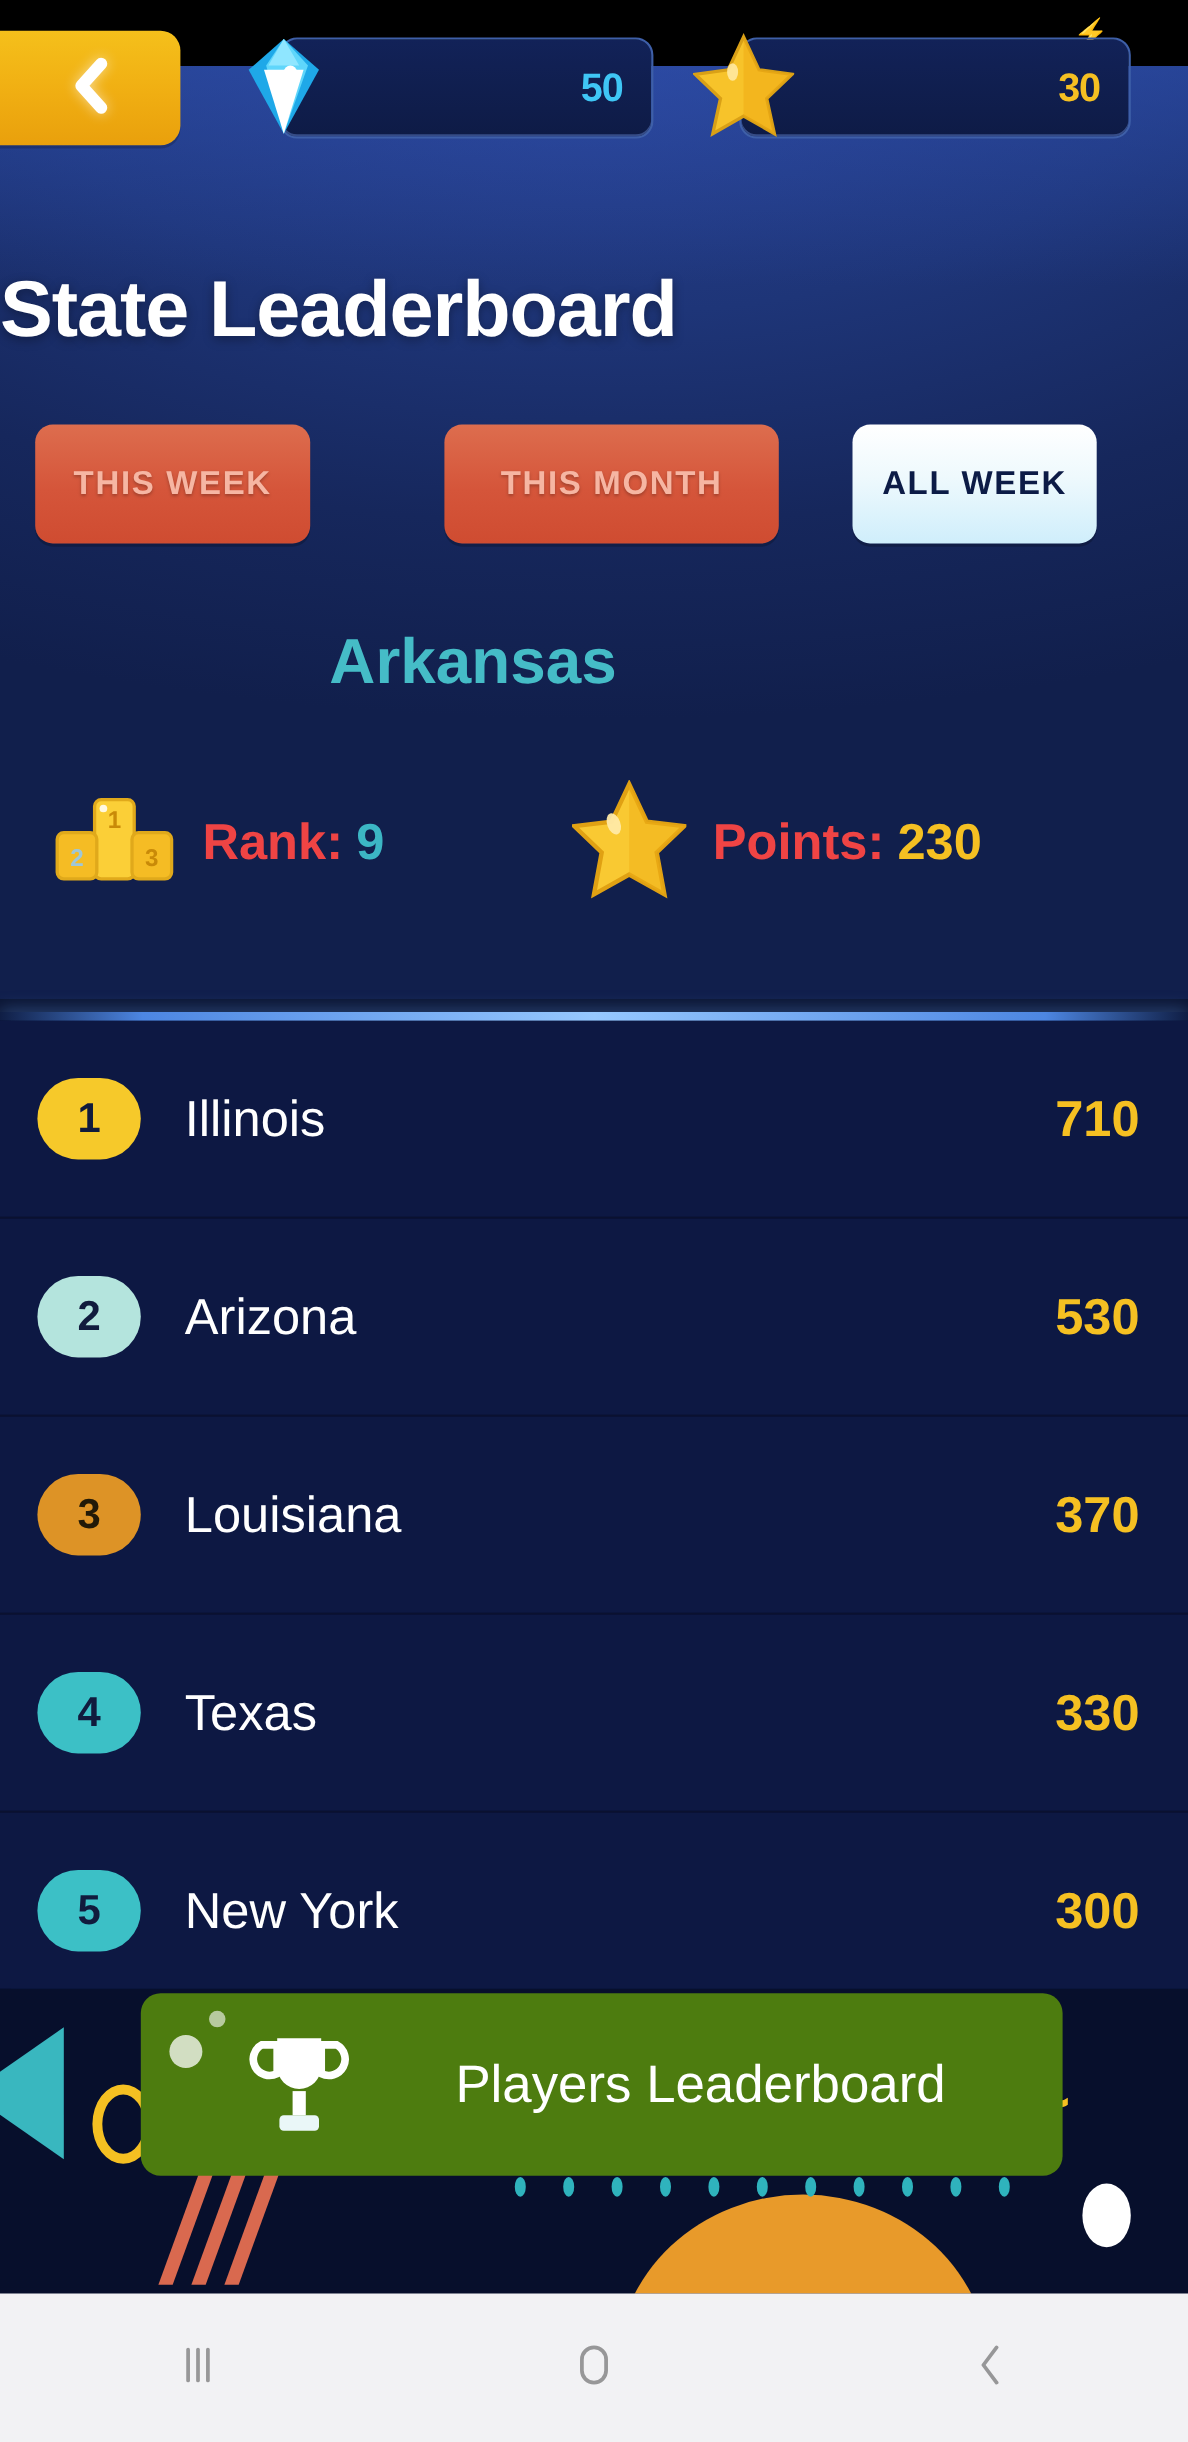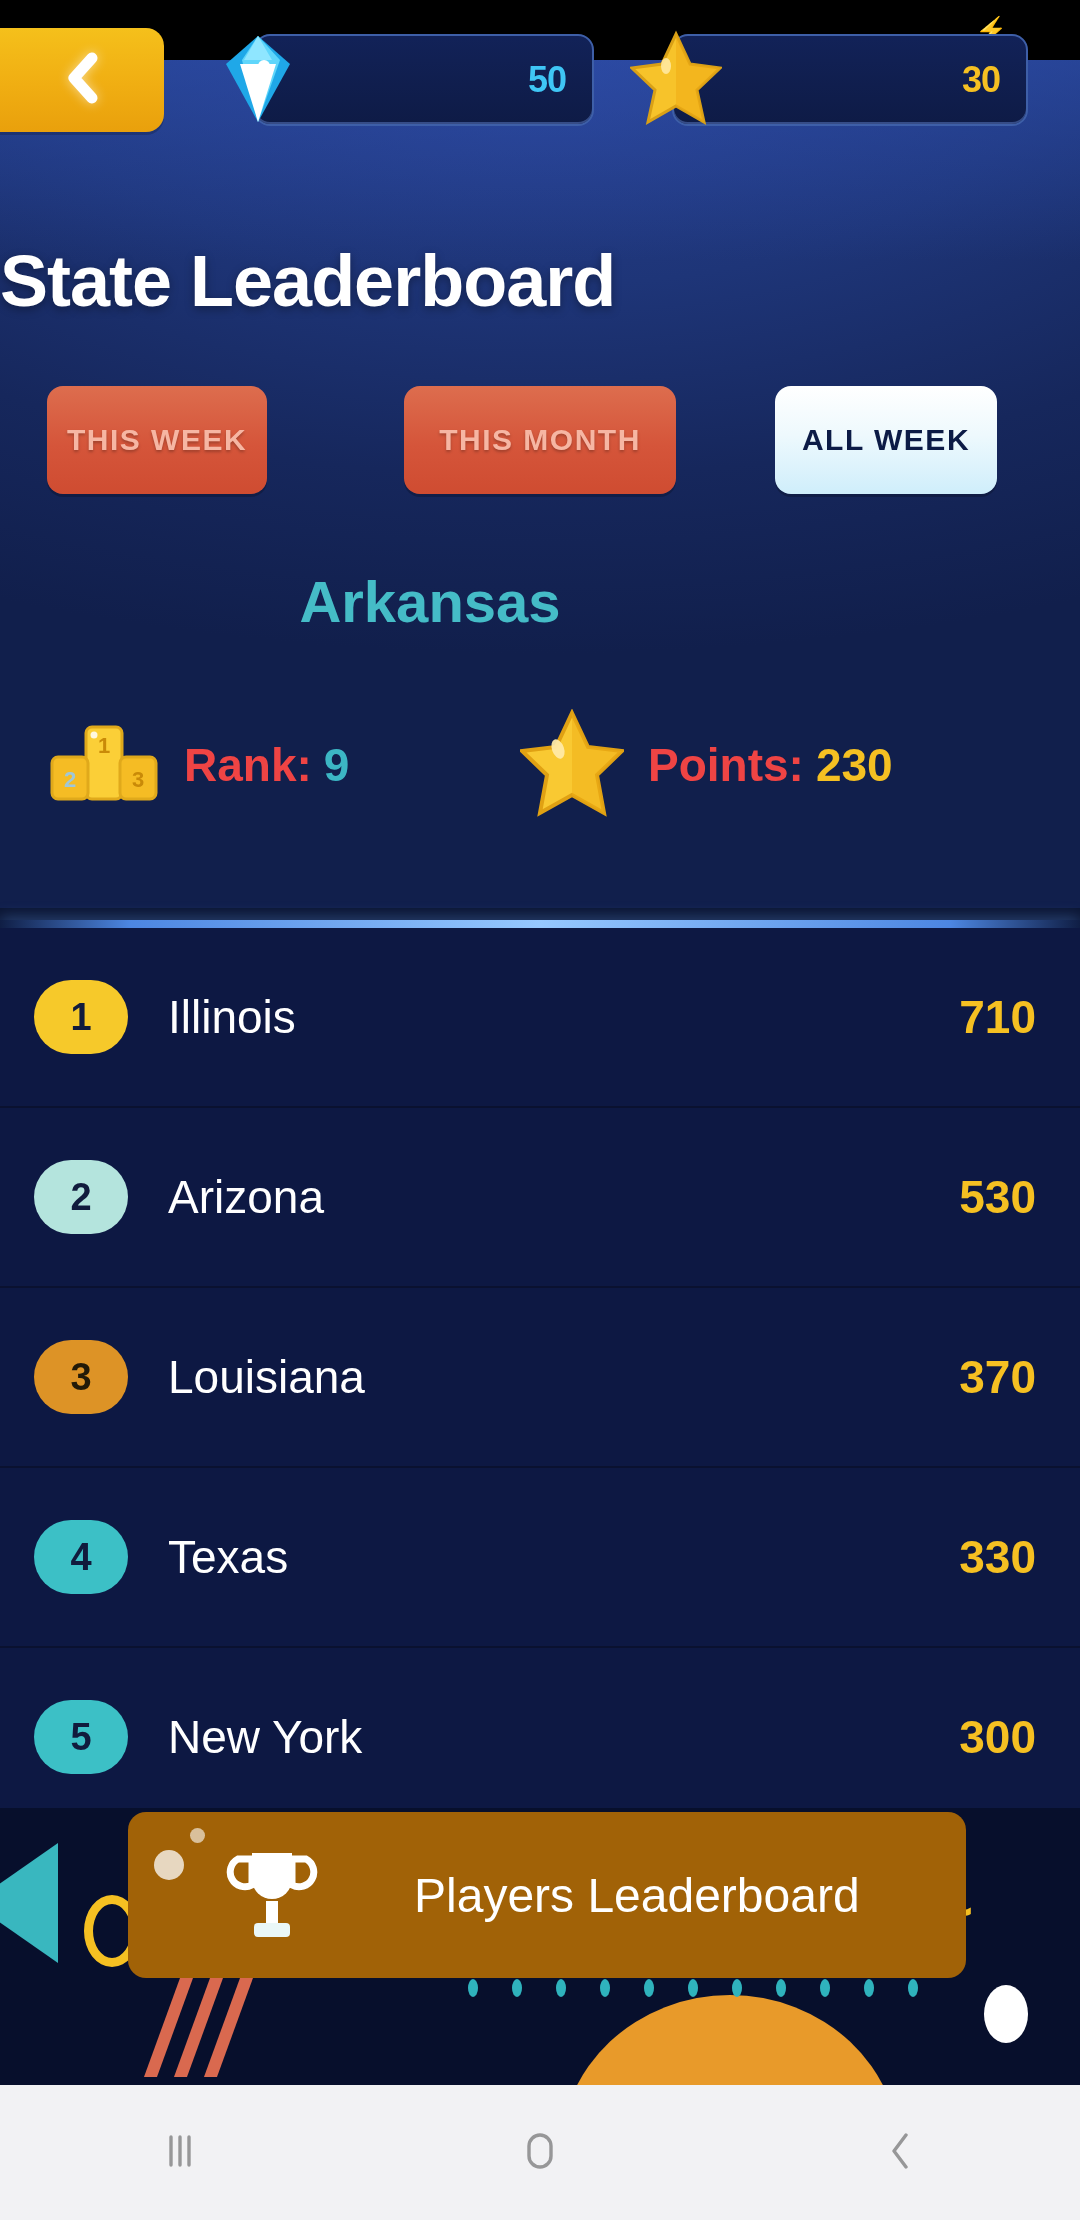--- a/index.html
+++ b/index.html
@@ -88,22 +88,22 @@
     background:linear-gradient(180deg,#dd6d4e 0%,#d5553a 55%,#cf4c31 100%);
     color:#f6b6a3;
     text-shadow:0 2px 3px rgba(0,0,0,.25);
     box-shadow:0 3px 0 rgba(0,0,0,.2);
   }
   .tab.active {
     background:linear-gradient(180deg,#ffffff 0%,#eef9fd 45%,#cfeefb 100%);
     color:#0c1b46;
     box-shadow:0 3px 0 rgba(0,0,0,.2);
   }
-  #tab-this-week  { left:47px;  width:220px; }
-  #tab-this-month { left:404px; width:272px; }
+  #tab-this-week  { left:32px;  width:250px; }
+  #tab-this-month { left:404px; width:304px; }
   #tab-all-time   { left:775px; width:222px; }
 
   
   .stateName {
     position:absolute; left:0; top:568px; width:860px;
     text-align:center; color:#45bcc7;
     font-size:58px; font-weight:bold;
   }
 
   
@@ -198,21 +198,21 @@
   }
   .dots { position:absolute; left:468px; bottom:48px; width:480px; height:110px; }
   .dots i {
     position:absolute; width:10px; height:18px; border-radius:50%;
     background:#2fb3bd;
   }
 
   
   .playersBtn {
     position:absolute; left:128px; top:1812px; width:838px; height:166px;
-    background:#a16207; border-radius:18px;
+    background:#4d7c0f; border-radius:18px;
     display:flex; align-items:center;
     cursor:pointer; overflow:hidden;
   }
   .playersBtn .bub1 {
     position:absolute; left:26px; top:38px; width:30px; height:30px;
     background:rgba(255,255,255,.75); border-radius:50%;
   }
   .playersBtn .bub2 {
     position:absolute; left:62px; top:16px; width:15px; height:15px;
     background:rgba(255,255,255,.6); border-radius:50%;

